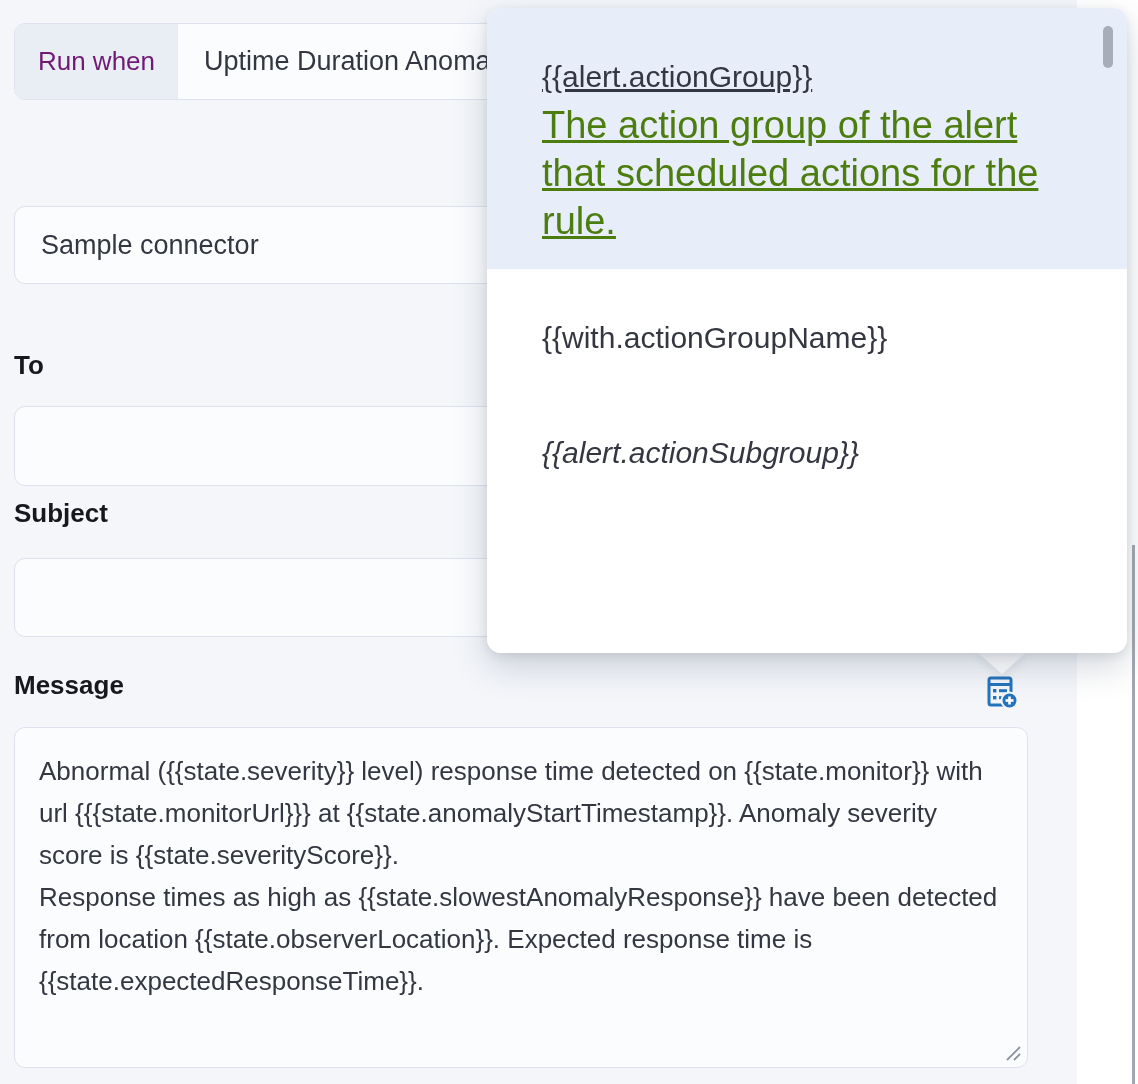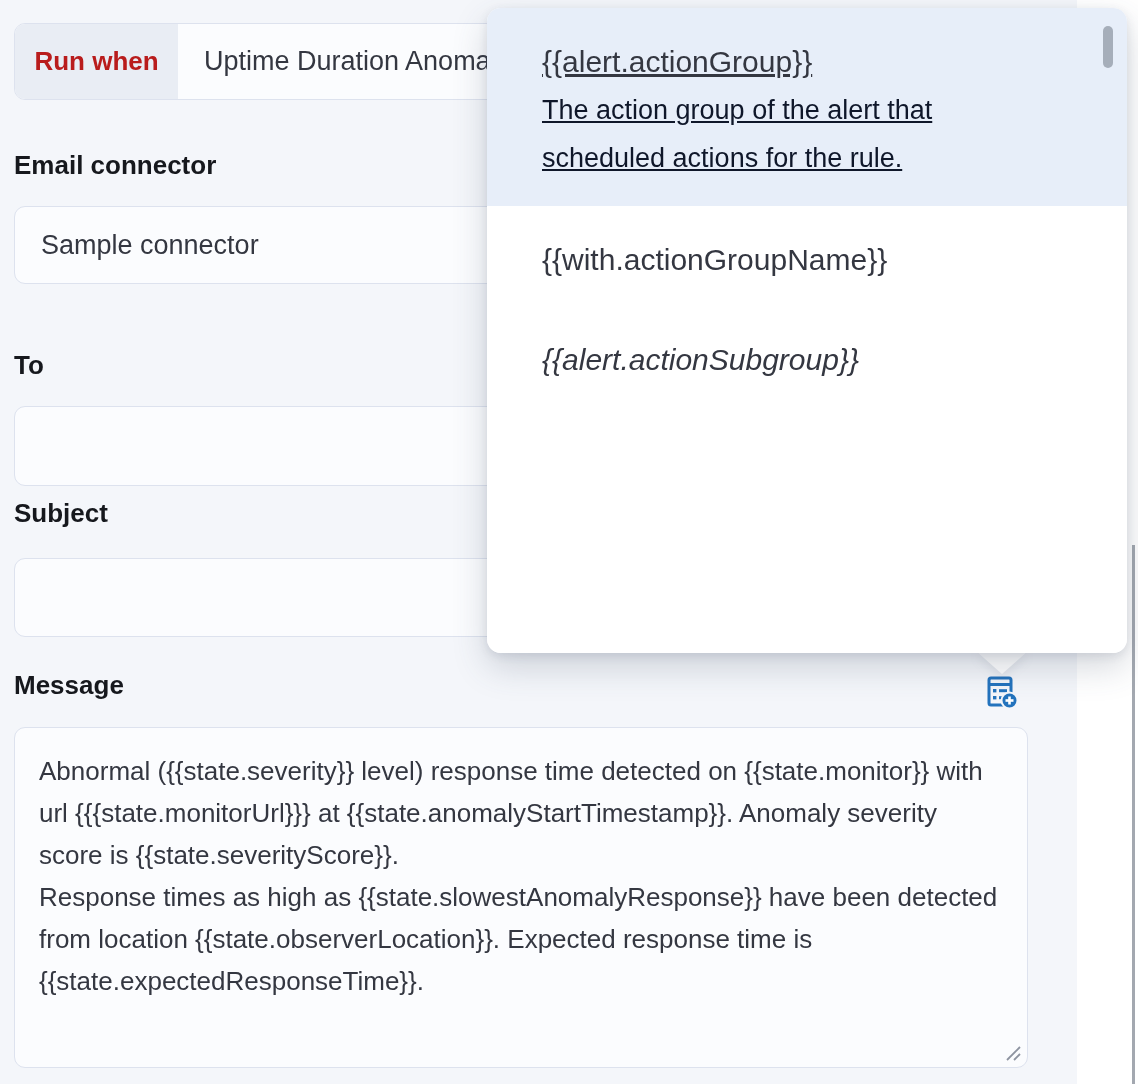--- a/index.html
+++ b/index.html
@@ -30,21 +30,21 @@
     border:1px solid #dde2ee;
     border-radius:11px;
   }
 
   
   .run-when { top:23px; height:77px; display:flex; overflow:hidden; }
   .run-when .prepend {
     width:163px; flex:0 0 163px;
     background:#e9edf4;
     display:flex; align-items:center; justify-content:center;
-    font-size:26px; font-weight:700; color:#b91c1c;
+    font-size:26px; font-weight:400; color:#701a75;
   }
   .run-when .value {
     flex:1; display:flex; align-items:center;
     padding-left:26px; font-size:27px; color:#343741;
     white-space:nowrap; overflow:hidden;
   }
 
   .connector-select { top:206px; height:78px; display:flex; align-items:center;
     padding-left:26px; font-size:27px; color:#343741; }
 
@@ -70,22 +70,22 @@
     background:#ffffff; border-radius:14px;
     box-shadow:0 14px 34px rgba(65,78,101,0.22), 0 3px 10px rgba(65,78,101,0.12);
     overflow:hidden;
   }
   .popover::after { 
     content:""; position:absolute; left:0; right:0; bottom:0; height:36px;
     background:linear-gradient(to bottom, rgba(255,255,255,0), #ffffff 90%);
     pointer-events:none;
   }
   .option { padding:30px 65px 30px 55px; cursor:pointer; }
-  .option .opt-title { font-size:30px; line-height:48px; color:#343741; }
-  .option .opt-desc  { font-size:27px; line-height:48px; color:#0f172a; }
+  .option .opt-title { font-size:30px; line-height:48px; color:#343741;margin-top:15px; }
+  .option .opt-desc  { font-size:38px; line-height:48px; color:#4d7c0f; }
   .option.selected { background:#e7eef9; padding-bottom:24px; }
   .option.selected .opt-title, .option.selected .opt-desc { text-decoration:underline; }
   .option.third { padding-top:22px;font-style:italic; }
 
   .popover-scrollbar {
     position:absolute; right:14px; top:18px; width:10px; height:42px;
     background:#a6aeba; border-radius:6px;
   }
   .popover-arrow {
     position:absolute; left:976px; top:651px;
@@ -102,21 +102,20 @@
 <div class="canvas">
 
   <div class="outer-strip"></div>
   <div class="page-scrollbar"></div>
 
   <div class="control run-when">
     <div class="prepend">Run when</div>
     <div class="value">Uptime Duration Anomaly</div>
   </div>
 
-  <div class="field-label" style="top:150px;">Email connector</div>
   <div class="control connector-select">Sample connector</div>
 
   <div class="field-label" style="top:350px;">To</div>
   <div class="control to-input"></div>
 
   <div class="field-label" style="top:498px;">Subject</div>
   <div class="control subject-input"></div>
 
   <div class="field-label" style="top:670px;text-align:center;">Message</div>
 

